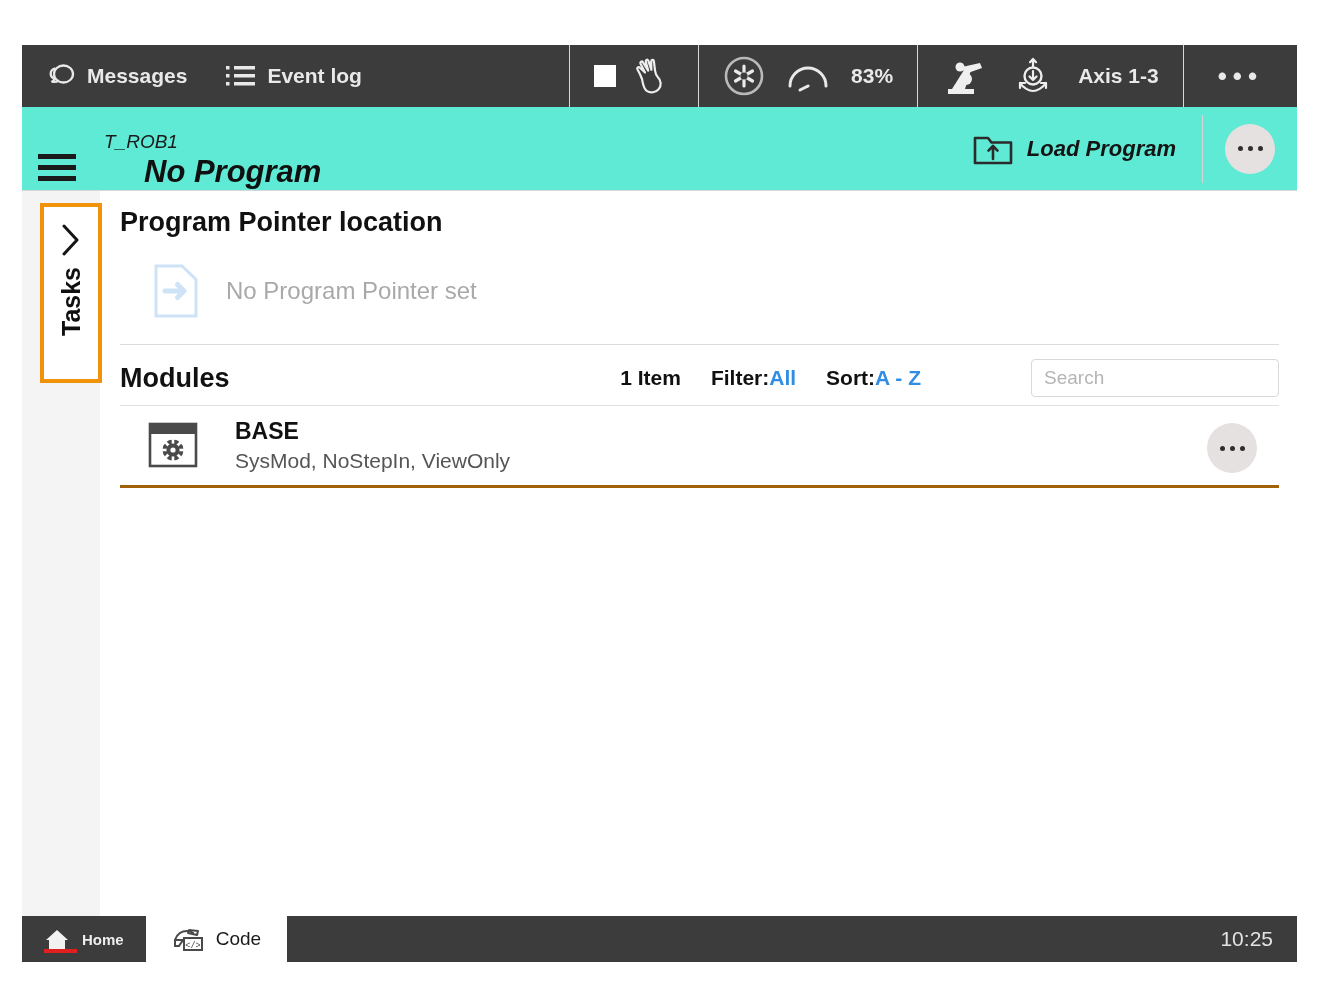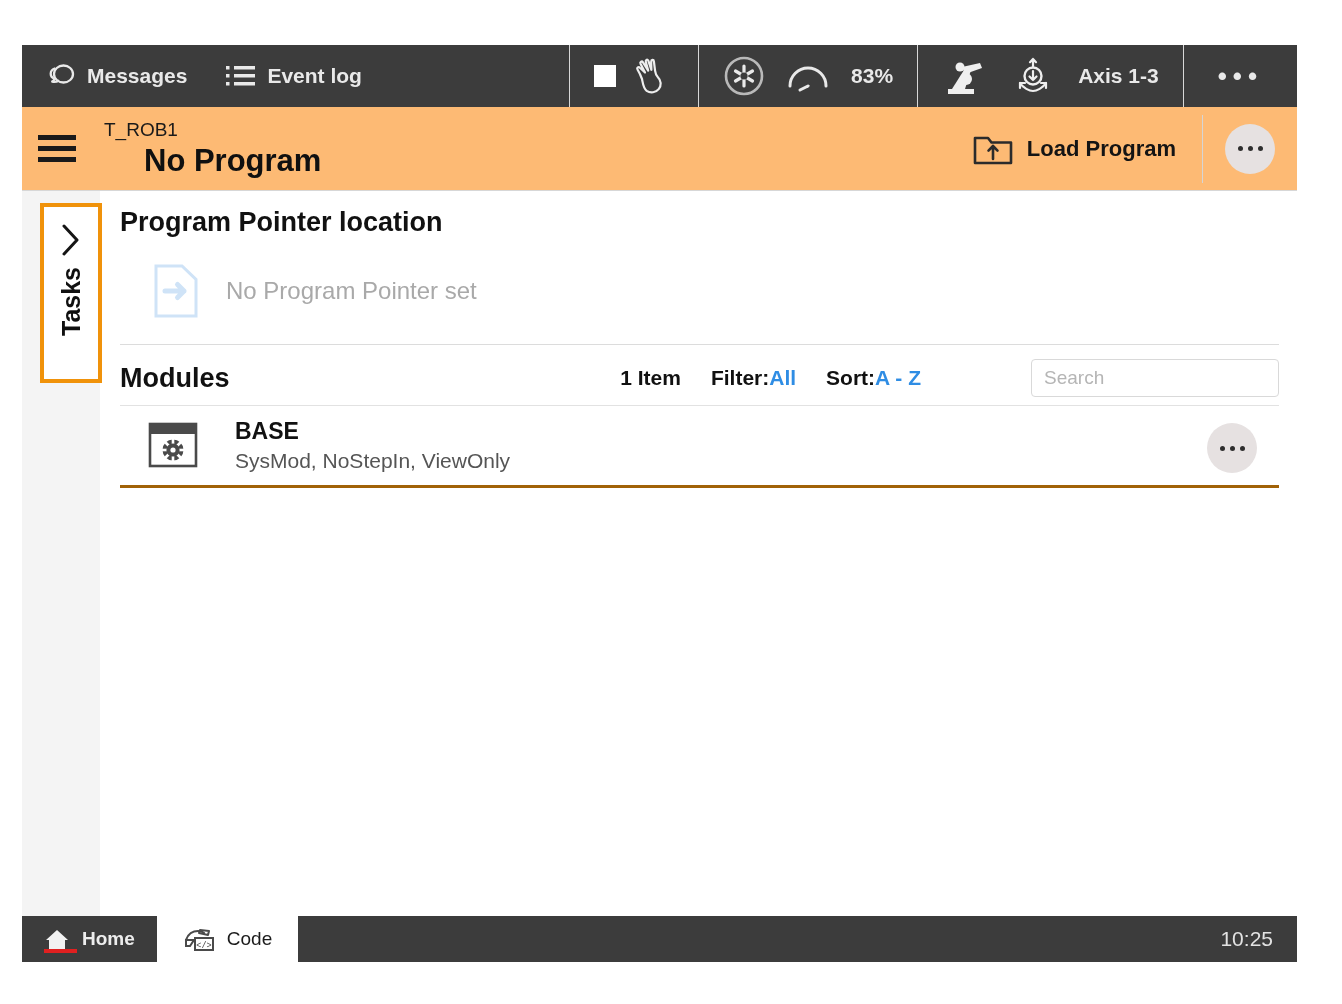--- a/index.html
+++ b/index.html
@@ -49,25 +49,26 @@
     color: #e9e9e9;
     white-space: nowrap;
   }
   .tb-left { padding-left: 24px; padding-right: 20px; }
   .tb-grow { flex: 1 1 auto; }
   .icon { display: inline-flex; align-items: center; justify-content: center; }
 
   
   .header {
     height: 83px;
-    background: #fdba74;
-    display: flex;
-    align-items: center;
+    background: #5eead4;
+    display: flex;
+    align-items: flex-end;
     border-bottom: 1px solid #d7d7d7;
     flex: 0 0 auto;
+    font-style: italic;
   }
   .hamburger {
     width: 46px;
     height: 46px;
     margin-left: 16px;
     margin-right: 20px;
     display: flex;
     flex-direction: column;
     justify-content: center;
     gap: 6px;
@@ -274,21 +275,21 @@
     display: flex;
     align-items: stretch;
     flex: 0 0 auto;
   }
   .tbtn {
     display: flex;
     align-items: center;
     gap: 12px;
     padding: 0 22px;
     color: #ededed;
-    font-size: 19px;
+    font-size: 15px;
     font-weight: bold;
     cursor: pointer;
     position: relative;
   }
   .tbtn.active {
     background: #ffffff;
     color: #1b1b1b;
     font-weight: normal;
     font-size: 19px;
     padding: 0 26px;

